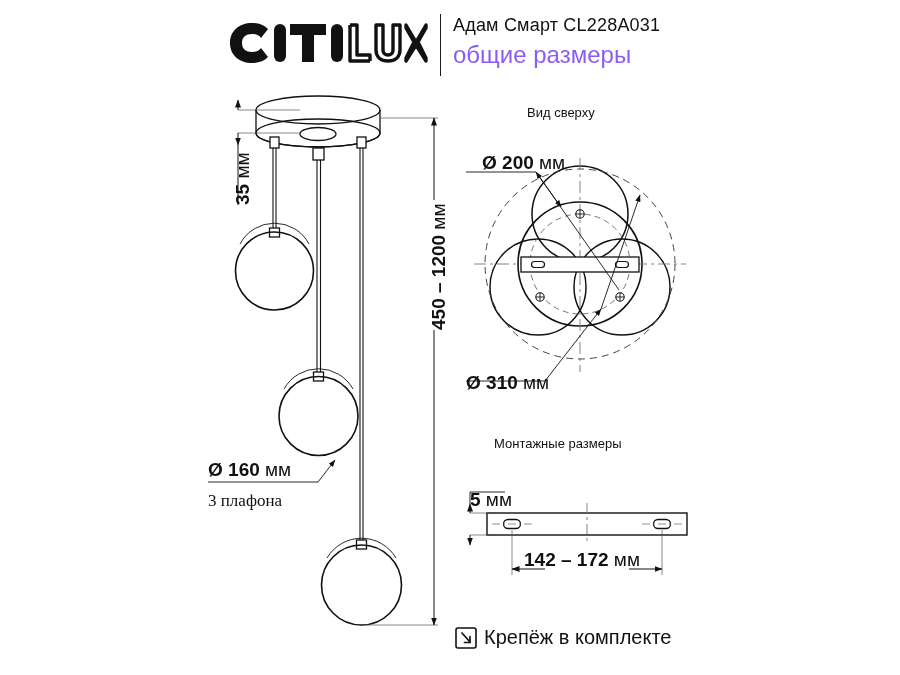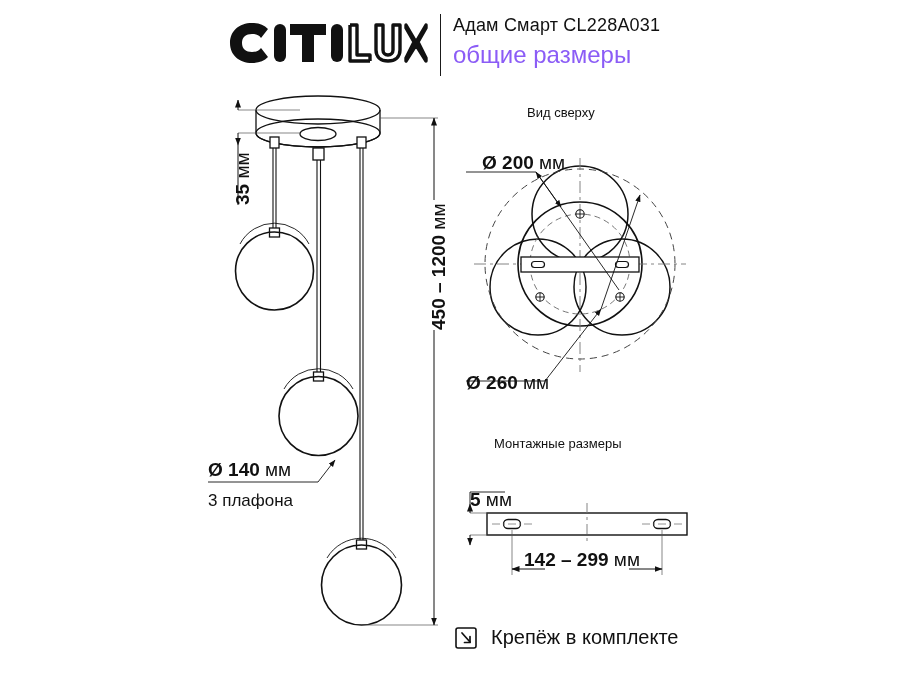--- a/index.html
+++ b/index.html
@@ -32,21 +32,21 @@
   .lbl .unit{font-weight:normal;}
 
   .vlabel{transform-origin:0 0;}
 
   .sect-title{font-size:13px;color:#111;white-space:nowrap;position:absolute;}
 
   .dim-big{font-size:19px;}
   .dim-med{font-size:17px;}
 
   #note-row{position:absolute;left:455px;top:626px;
-            display:flex;align-items:center;gap:14px;justify-content:space-between;}
+            display:flex;align-items:center;gap:7px;justify-content:space-between;}
   #note-icon{width:22px;height:22px;flex:0 0 auto;}
   #note-text{font-size:20px;color:#111;white-space:nowrap;}
 </style>
 </head>
 <body>
 
 <div id="sheet">
 
   <div id="header">
 
@@ -213,48 +213,48 @@
     <span class="unit">мм</span>
   </div>
 
   <div class="lbl dim-big vlabel" style="left:428px;top:330px;transform:rotate(-90deg);">
     <span class="num">450 – 1200</span>
     <span class="unit">мм</span>
   </div>
 
   <div class="lbl dim-big" style="left:208px;top:459px;">
     <span class="num">Ø</span>
-    <span class="num">140</span>
-    <span class="unit">мм</span>
-  </div>
-  <div class="lbl dim-med" style="left:208px;top:491px;">3 плафона</div>
+    <span class="num">160</span>
+    <span class="unit">мм</span>
+  </div>
+  <div class="lbl dim-med" style="left:208px;top:491px;font-family:Liberation Serif, serif;">3 плафона</div>
 
   <div class="sect-title" style="left:527px;top:105px;">Вид сверху</div>
 
   <div class="lbl dim-big" style="left:466px;top:152px;margin-left:16px;">
     <span class="num">Ø</span>
     <span class="num">200</span>
     <span class="unit">мм</span>
   </div>
 
   <div class="lbl dim-big" style="left:466px;top:372px;">
     <span class="num">Ø</span>
-    <span class="num">260</span>
+    <span class="num">310</span>
     <span class="unit">мм</span>
   </div>
 
   <div class="sect-title" style="left:494px;top:436px;text-align:center;">Монтажные размеры</div>
 
   <div class="lbl dim-big" style="left:470px;top:489px;">
     <span class="num">5</span>
     <span class="unit">мм</span>
   </div>
 
   <div class="lbl dim-big" style="left:524px;top:549px;">
-    <span class="num">142 – 299</span>
+    <span class="num">142 – 172</span>
     <span class="unit">мм</span>
   </div>
 
   <div id="note-row">
     <span id="note-icon">
       <svg width="22" height="22" viewBox="0 0 22 22">
         <path d="M3 1 H19 A2 2 0 0 1 21 3 V19 A2 2 0 0 1 19 21 H3
                  A2 2 0 0 1 1 19 V3 A2 2 0 0 1 3 1 Z" fill="none" stroke="#111" stroke-width="1.6"></path>
         <path d="M7 6 L15 15" stroke="#111" stroke-width="1.7" stroke-linecap="round"></path>
         <path d="M15 9.5 V15.5 H9.5" fill="none" stroke="#111" stroke-width="1.7" stroke-linecap="round" stroke-linejoin="round"></path>

